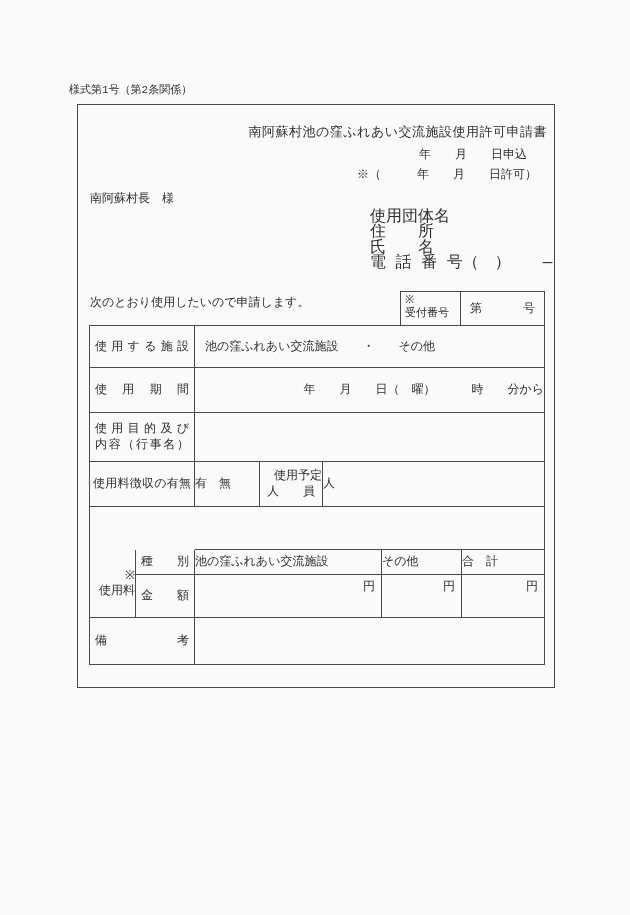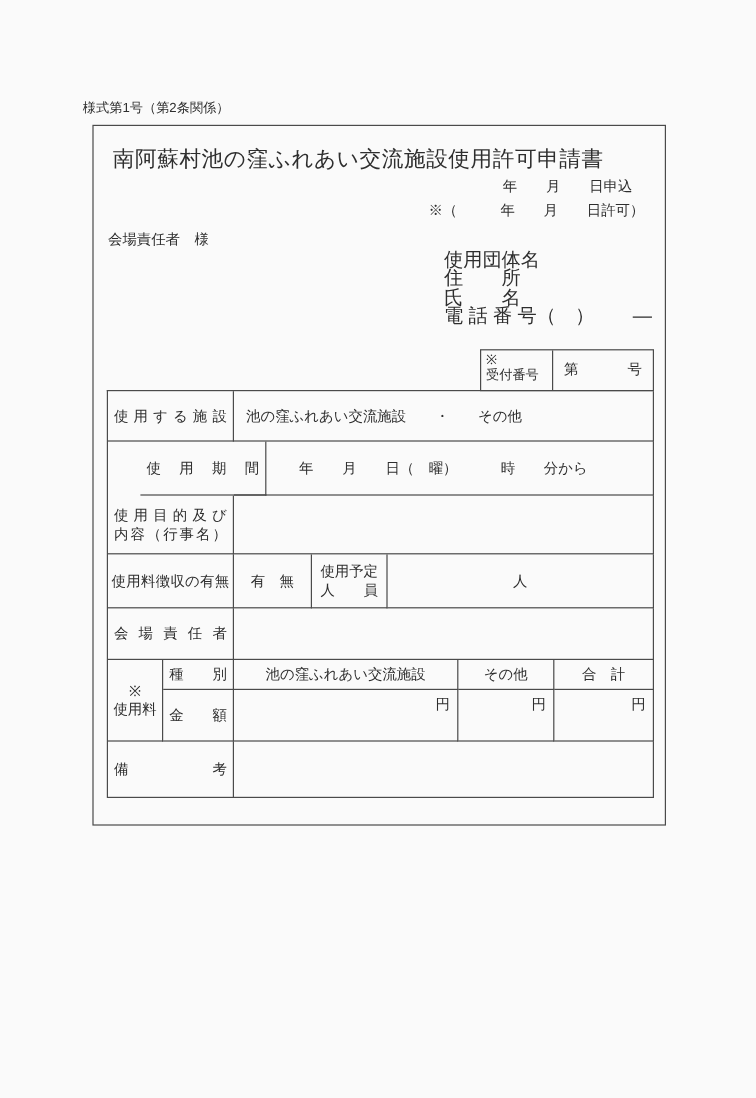--- a/index.html
+++ b/index.html
@@ -3,30 +3,30 @@
 <meta charset="utf-8">
 <style>
   :root{
     --line:#4a4a4a;
     --ink:#2e2e2e;
     --paper:#fafafa;
   }
   html,body{margin:0;padding:0;background:var(--paper);}
   .page{
     position:relative;width:630px;height:915px;background:var(--paper);
-    font-family:Liberation Sans, sans-serif;color:var(--ink);
+    font-family:Liberation Mono, monospace;color:var(--ink);
     overflow:hidden;
   }
   .abs{position:absolute;white-space:nowrap;font-size:12px;line-height:14px;}
   .outer{
     position:absolute;left:77px;top:104px;width:478px;height:584px;
     border:1px solid var(--line);box-sizing:border-box;
   }
-  .title{position:absolute;left:94px;top:125px;width:477px;text-align:left;
-    font-size:18px;letter-spacing:0.5px;line-height:15px;}
+  .title{position:absolute;left:70px;top:125px;width:477px;text-align:right;
+    font-size:13px;letter-spacing:0.5px;line-height:15px;}
   .contact{position:absolute;left:370px;top:210px;font-size:16px;line-height:15.4px;white-space:nowrap;}
   
   .receipt{
     position:absolute;left:400px;top:291px;width:145px;height:35px;
     border:1px solid var(--line);box-sizing:border-box;display:flex;
   }
   .receipt-left{width:60px;border-right:1px solid var(--line);box-sizing:border-box;
     padding:2px 4px;font-size:11px;line-height:13px;}
   .receipt-right{flex:1;display:flex;align-items:center;justify-content:space-between;
     padding:0 9px;font-size:12px;}
@@ -34,57 +34,58 @@
   .tbl{
     position:absolute;left:89px;top:325px;width:456px;height:340px;
     border-top:1px solid var(--line);border-left:1px solid var(--line);
     box-sizing:border-box;
   }
   .c{
     position:absolute;box-sizing:border-box;
     border-right:1px solid var(--line);border-bottom:1px solid var(--line);
     display:flex;align-items:center;font-size:12px;line-height:16px;color:var(--ink);
   }
-  .cc{justify-content:center;}
+  .cc{}
   .col{flex-direction:column;justify-content:center;}
   .jl{width:100%;text-align:justify;text-align-last:justify;
     padding:0 5px;box-sizing:border-box;}
   .jl3{width:100%;text-align:justify;text-align-last:justify;
     padding:0 3px;box-sizing:border-box;}
   .jl7{width:100%;text-align:justify;text-align-last:justify;
     padding:0 7px;box-sizing:border-box;}
-  .ctr{width:100%;text-align:center;}
+  .ctr{width:100%;text-align:right;}
   .yen{align-items:flex-start;justify-content:flex-end;padding:4px 6px;}
   .pl10{padding-left:10px;}
   .lh17{line-height:17px;}
 </style>
 </head>
 <body>
 
 <div class="page">
 
   <div class="abs" style="left:69px;top:83px;font-size:11px;">様式第1号（第2条関係）</div>
 
   <div class="outer"></div>
 
   <div class="title">南阿蘇村池の窪ふれあい交流施設使用許可申請書</div>
 
   <div class="abs" style="left:419px;top:148px;">年　　月　　日申込</div>
 
   <div class="abs" style="left:357px;top:168px;">※（　　　年　　月　　日許可）</div>
 
-  <div class="abs" style="left:90px;top:192px;">会場責任者　様</div>
+  <div class="abs" style="left:90px;top:192px;">南阿蘇村長　様</div>
 
   <div class="contact">
     <div>使用団体名</div>
     <div>住　　所</div>
     <div>氏　　名</div>
     <div>電 話 番 号（　）　　―</div>
   </div>
 
+  <div class="abs" style="left:90px;top:296px;">次のとおり使用したいので申請します。</div>
 
   <div class="receipt">
     <div class="receipt-left">
       <div>※</div>
       <div>受付番号</div>
     </div>
     <div class="receipt-right">
       <span>第</span>
       <span>号</span>
     </div>
@@ -92,21 +93,21 @@
 
   <div class="tbl">
 
     <div class="c pl10" style="left:105px;top:0;width:350px;height:42px;">
       <div style="white-space:nowrap;">池の窪ふれあい交流施設　　・　　その他</div>
     </div>
     <div class="c" style="left:0;top:0;width:105px;height:42px;">
       <div class="jl">使用する施設</div>
     </div>
 
-    <div class="c" style="left:0;top:42px;width:105px;height:45px;margin-left:27px;">
+    <div class="c" style="left:0;top:42px;width:105px;height:45px;">
       <div class="jl">使用期間</div>
     </div>
     <div class="c col lh17" style="left:105px;top:42px;width:350px;height:45px;">
       <div class="ctr">年　　月　　日（　曜）　　　時　　分から</div>
     </div>
 
     <div class="c col" style="left:0;top:87px;width:105px;height:49px;">
       <div class="jl">使用目的及び</div>
       <div class="jl">内容（行事名）</div>
     </div>
@@ -121,23 +122,20 @@
       <div>有　無</div>
     </div>
     <div class="c col" style="left:170px;top:136px;width:63px;height:45px;">
       <div class="ctr">使用予定</div>
       <div class="jl7">人員</div>
     </div>
     <div class="c cc" style="left:233px;top:136px;width:222px;height:45px;">
       <div>人</div>
     </div>
 
-    <div class="c" style="left:0;top:181px;width:105px;height:43px;">
-      <div class="jl">会場責任者</div>
-    </div>
     <div class="c pl10" style="left:105px;top:181px;width:350px;height:43px;">
       <div></div>
     </div>
 
     <div class="c col" style="left:0;top:224px;width:46px;height:68px;line-height:15px;">
       <div class="ctr">※</div>
       <div class="ctr">使用料</div>
     </div>
     <div class="c" style="left:46px;top:224px;width:59px;height:25px;">
       <div class="jl">種別</div>

